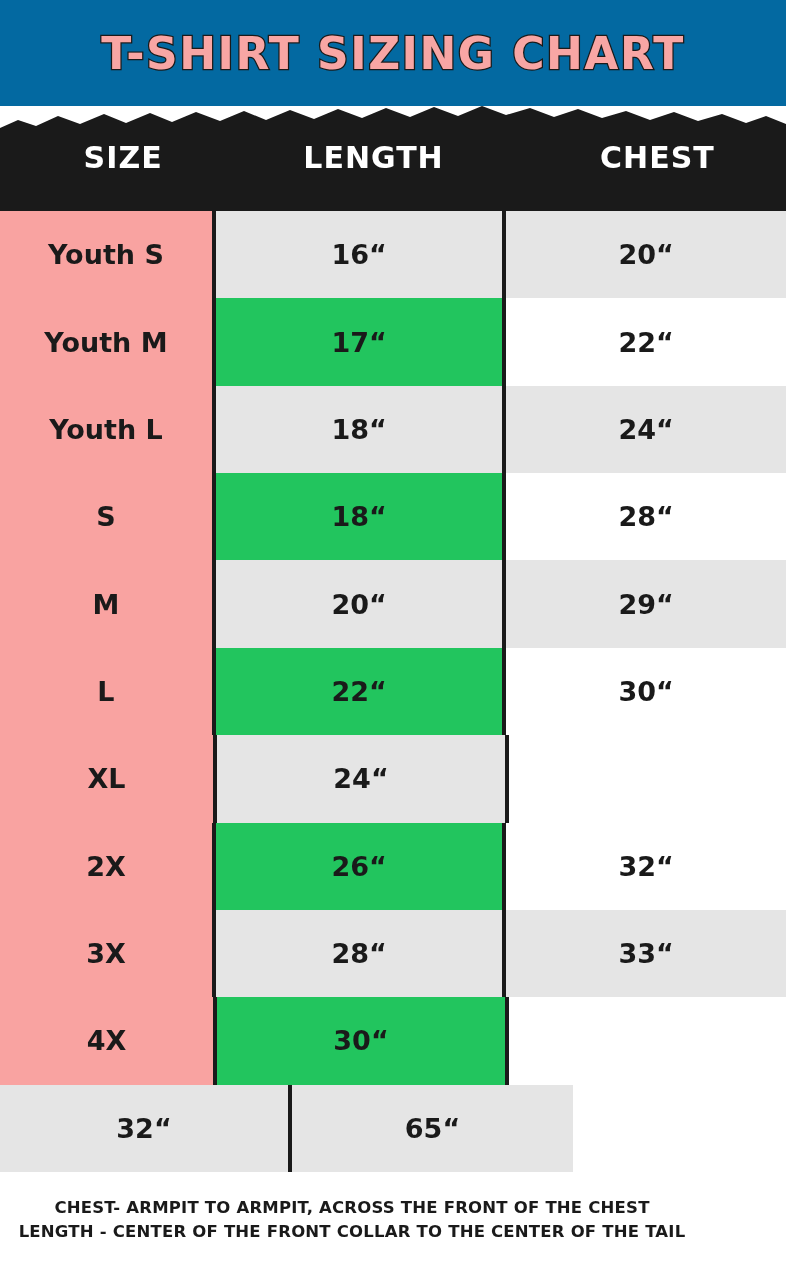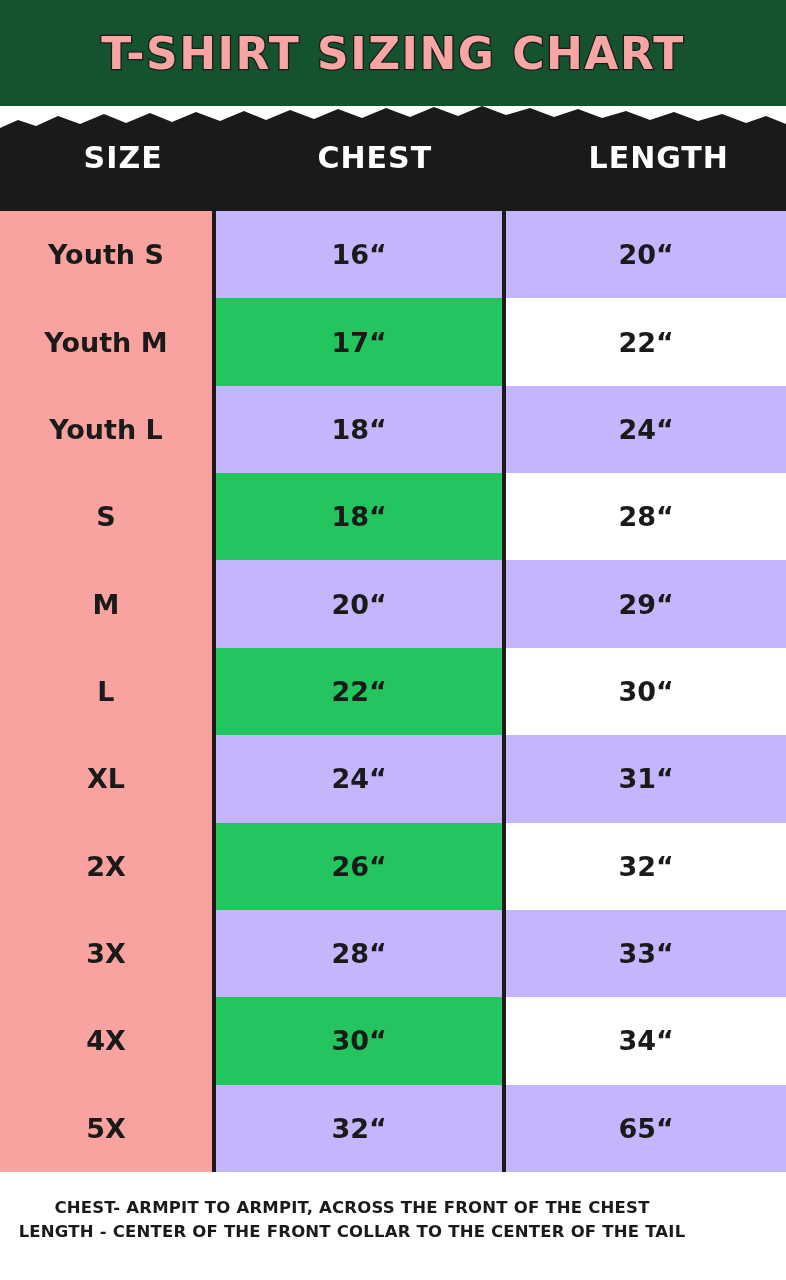--- a/index.html
+++ b/index.html
@@ -23,21 +23,21 @@
     display: flex;
     flex-direction: column;
   }
 
   
   .title-area {
     height: 106px;
     display: flex;
     align-items: center;
     justify-content: center;
-    background: #14532d;
+    background: #0369a1;
   }
   .title {
     font-family: "DejaVu Sans", sans-serif;
     font-size: 44px;
     font-weight: bold;
     letter-spacing: 1.5px;
     color: #f8a6a4;
     -webkit-text-stroke: 2.5px #1a1a1a;
     paint-order: stroke fill;
     text-align: center;
@@ -84,21 +84,21 @@
     flex-direction: column;
     background: #ffffff;
   }
   .row {
     display: flex;
     flex: 1 1 0;
     align-items: stretch;
   }
   .row.shaded .cell-chest,
   .row.shaded .cell-length {
-    background: #c4b5fd;
+    background: #e5e5e5;
   }
   .cell {
     display: flex;
     align-items: center;
     justify-content: center;
     font-family: "DejaVu Sans", sans-serif;
     font-weight: bold;
     color: #1a1a1a;
   }
   .cell-size {
@@ -156,22 +156,22 @@
   <div class="title-area">
     <div class="title">T-SHIRT SIZING CHART</div>
   </div>
 
   <div class="header-wrap">
     <svg width="786" height="105" viewBox="0 0 786 105" xmlns="http://www.w3.org/2000/svg">
       <path fill="#1a1a1a" d="M0,22 L18,14 L36,20 L58,10 L80,18 L104,8 L126,17 L150,7 L172,16 L196,6 L220,15 L244,5 L266,14 L290,4 L314,13 L338,3 L362,12 L386,2 L410,11 L434,1 L458,10 L482,0 L506,9 L530,2 L554,11 L578,3 L602,12 L626,5 L650,14 L674,6 L698,15 L722,8 L746,17 L766,10 L786,18 L786,105 L0,105 Z"></path>
     </svg>
     <div class="header-labels">
       <div class="hl col-size">SIZE</div>
+      <div class="hl col-len">LENGTH</div>
       <div class="hl col-chest">CHEST</div>
-      <div class="hl col-len">LENGTH</div>
     </div>
   </div>
 
   <div class="table">
 
     <div class="row shaded">
       <div class="cell cell-size">Youth S</div>
       <div class="cell cell-chest">16“</div>
       <div class="cell cell-length">20“</div>
     </div>
@@ -202,43 +202,40 @@
 
     <div class="row">
       <div class="cell cell-size">L</div>
       <div class="cell cell-chest">22“</div>
       <div class="cell cell-length">30“</div>
     </div>
 
     <div class="row shaded">
       <div class="cell cell-size">XL</div>
       <div class="cell cell-chest">24“</div>
-      <div class="cell cell-length">31“</div>
     </div>
 
     <div class="row">
       <div class="cell cell-size">2X</div>
       <div class="cell cell-chest">26“</div>
       <div class="cell cell-length">32“</div>
     </div>
 
     <div class="row shaded">
       <div class="cell cell-size">3X</div>
       <div class="cell cell-chest">28“</div>
       <div class="cell cell-length">33“</div>
     </div>
 
     <div class="row">
       <div class="cell cell-size">4X</div>
       <div class="cell cell-chest">30“</div>
-      <div class="cell cell-length">34“</div>
-    </div>
-
-    <div class="row shaded">
-      <div class="cell cell-size">5X</div>
+    </div>
+
+    <div class="row shaded">
       <div class="cell cell-chest">32“</div>
       <div class="cell cell-length">65“</div>
     </div>
 
   </div>
 
   <div class="footer">
     <svg width="786" height="22" viewBox="0 0 786 22" xmlns="http://www.w3.org/2000/svg">
       <path fill="#ffffff" d="M0,0 L786,0 L786,9 L764,16 L740,8 L716,17 L692,9 L668,18 L644,10 L620,19 L596,11 L572,20 L548,12 L524,20 L500,12 L476,21 L452,13 L428,21 L404,13 L380,22 L356,14 L332,21 L308,13 L284,20 L260,12 L236,20 L212,12 L188,19 L164,11 L140,19 L116,11 L92,18 L68,10 L44,18 L20,10 L0,17 Z"></path>
     </svg>

